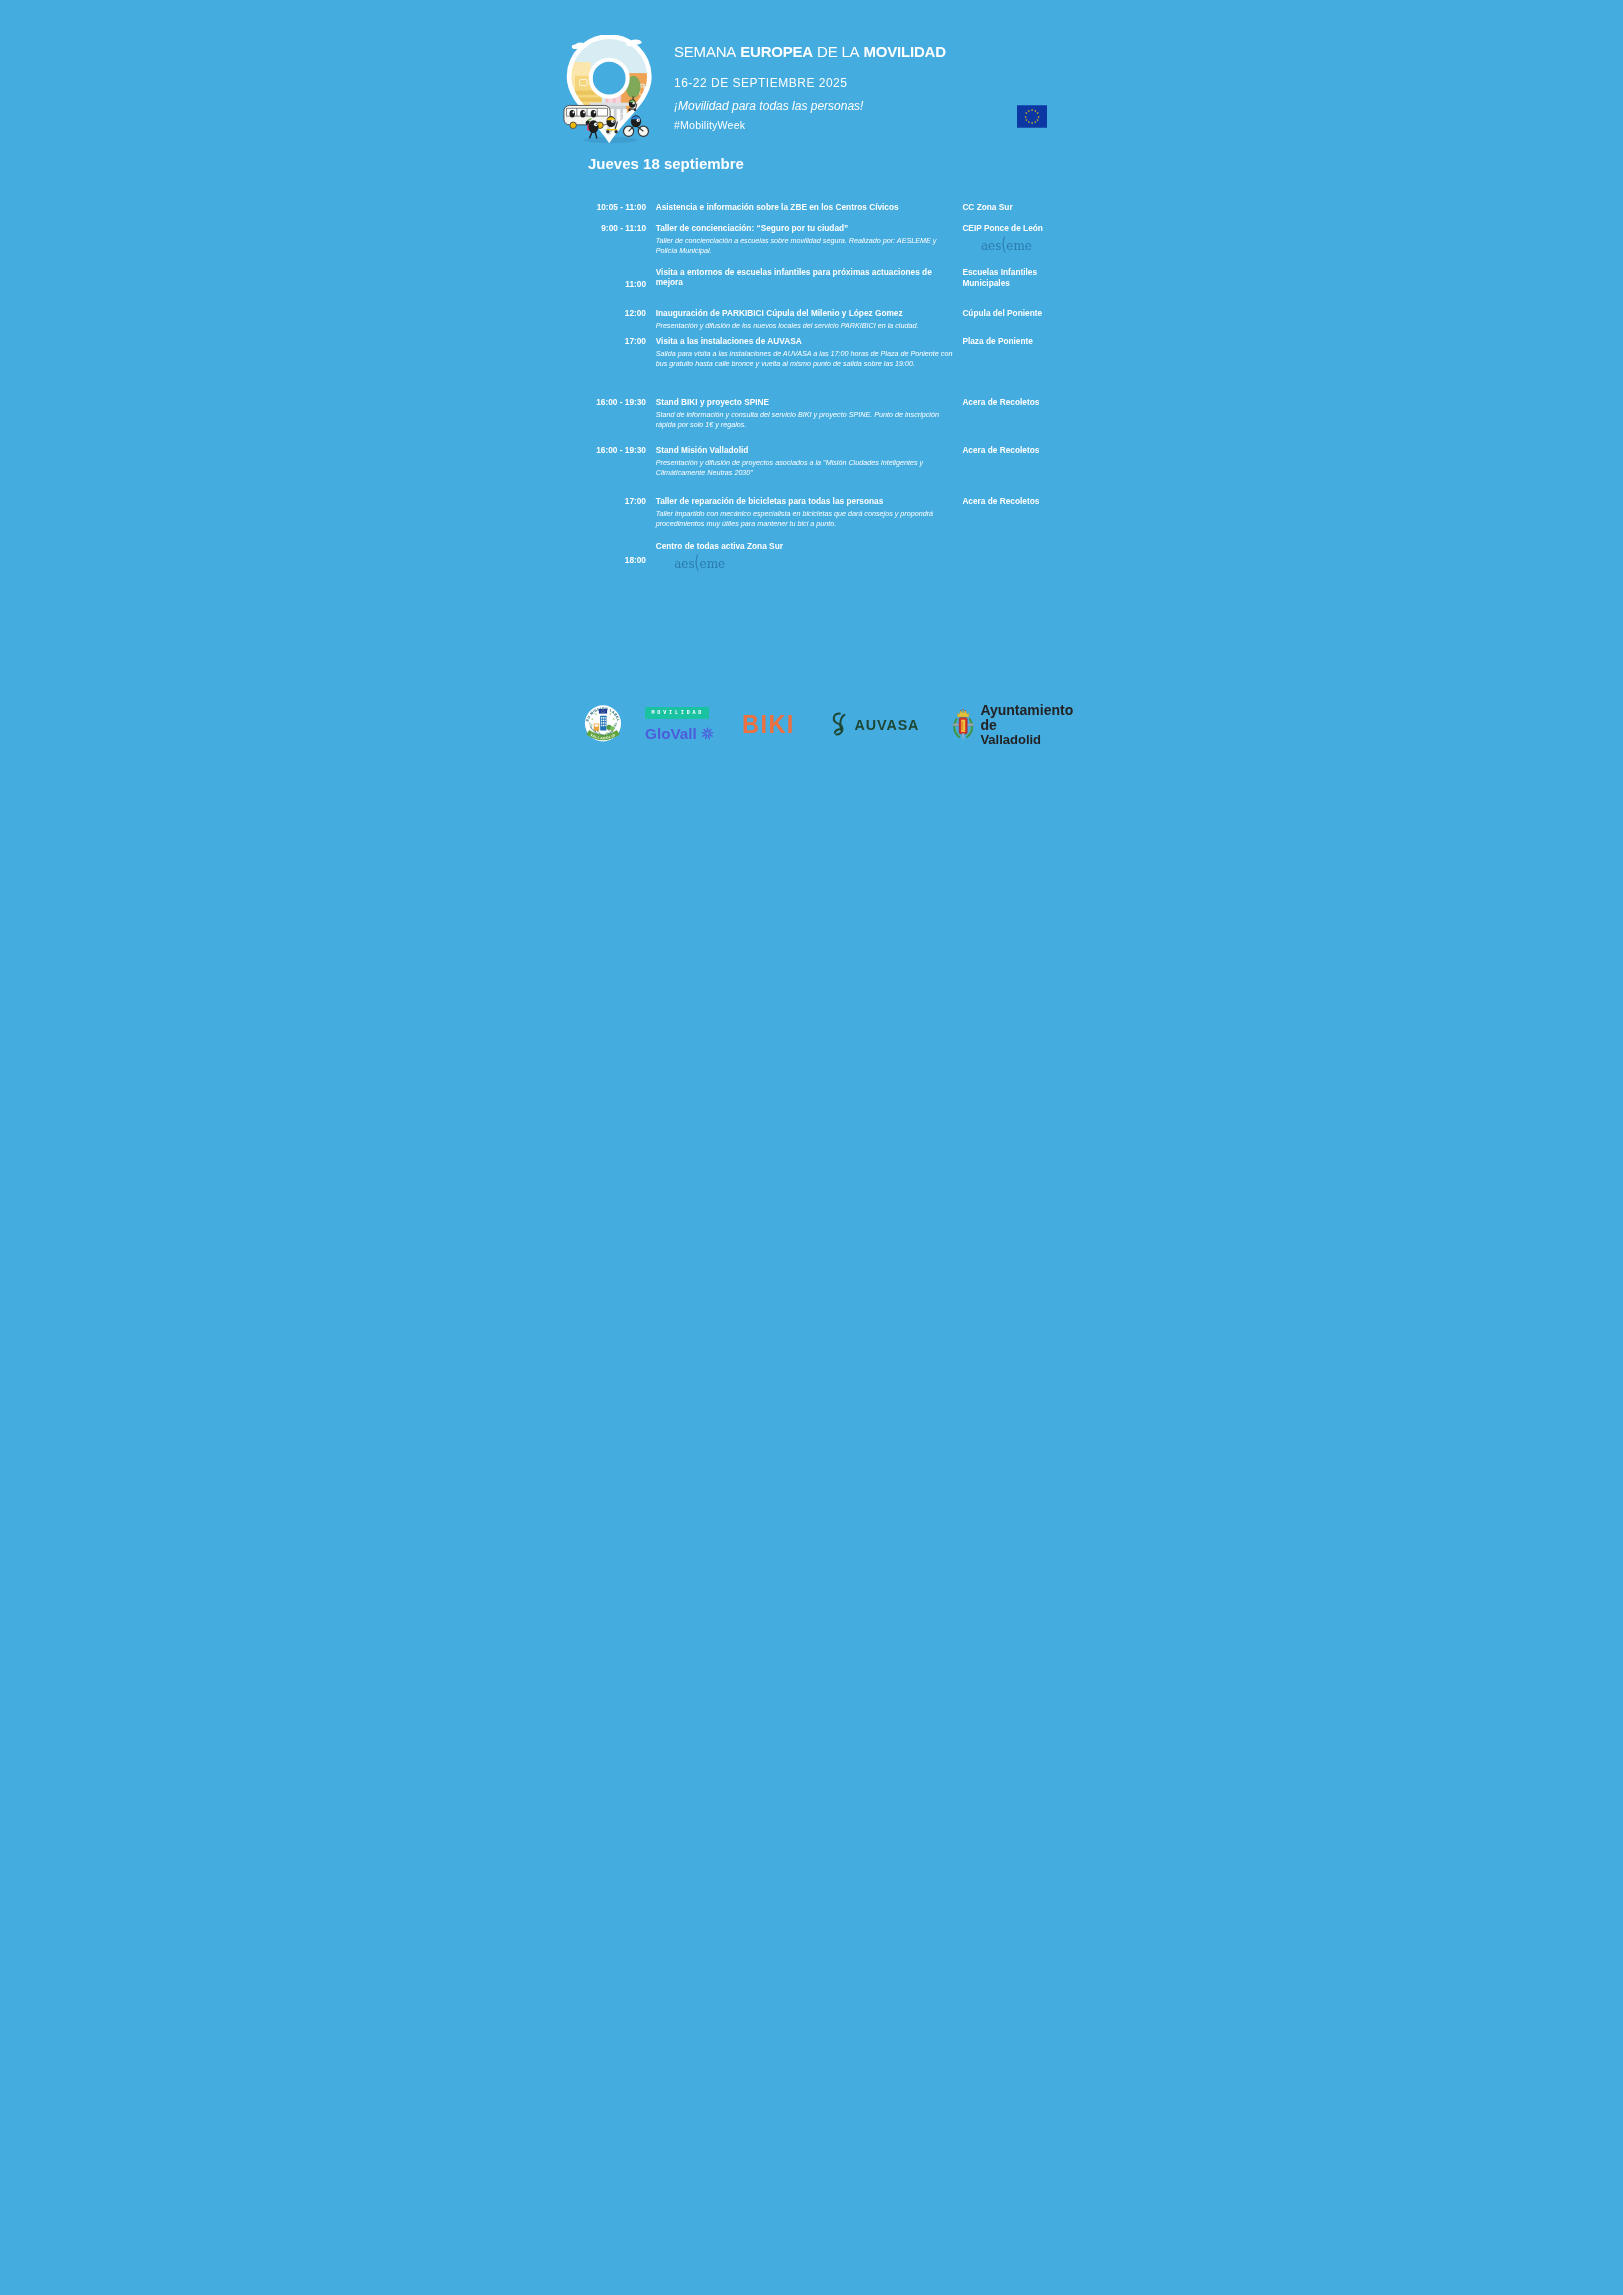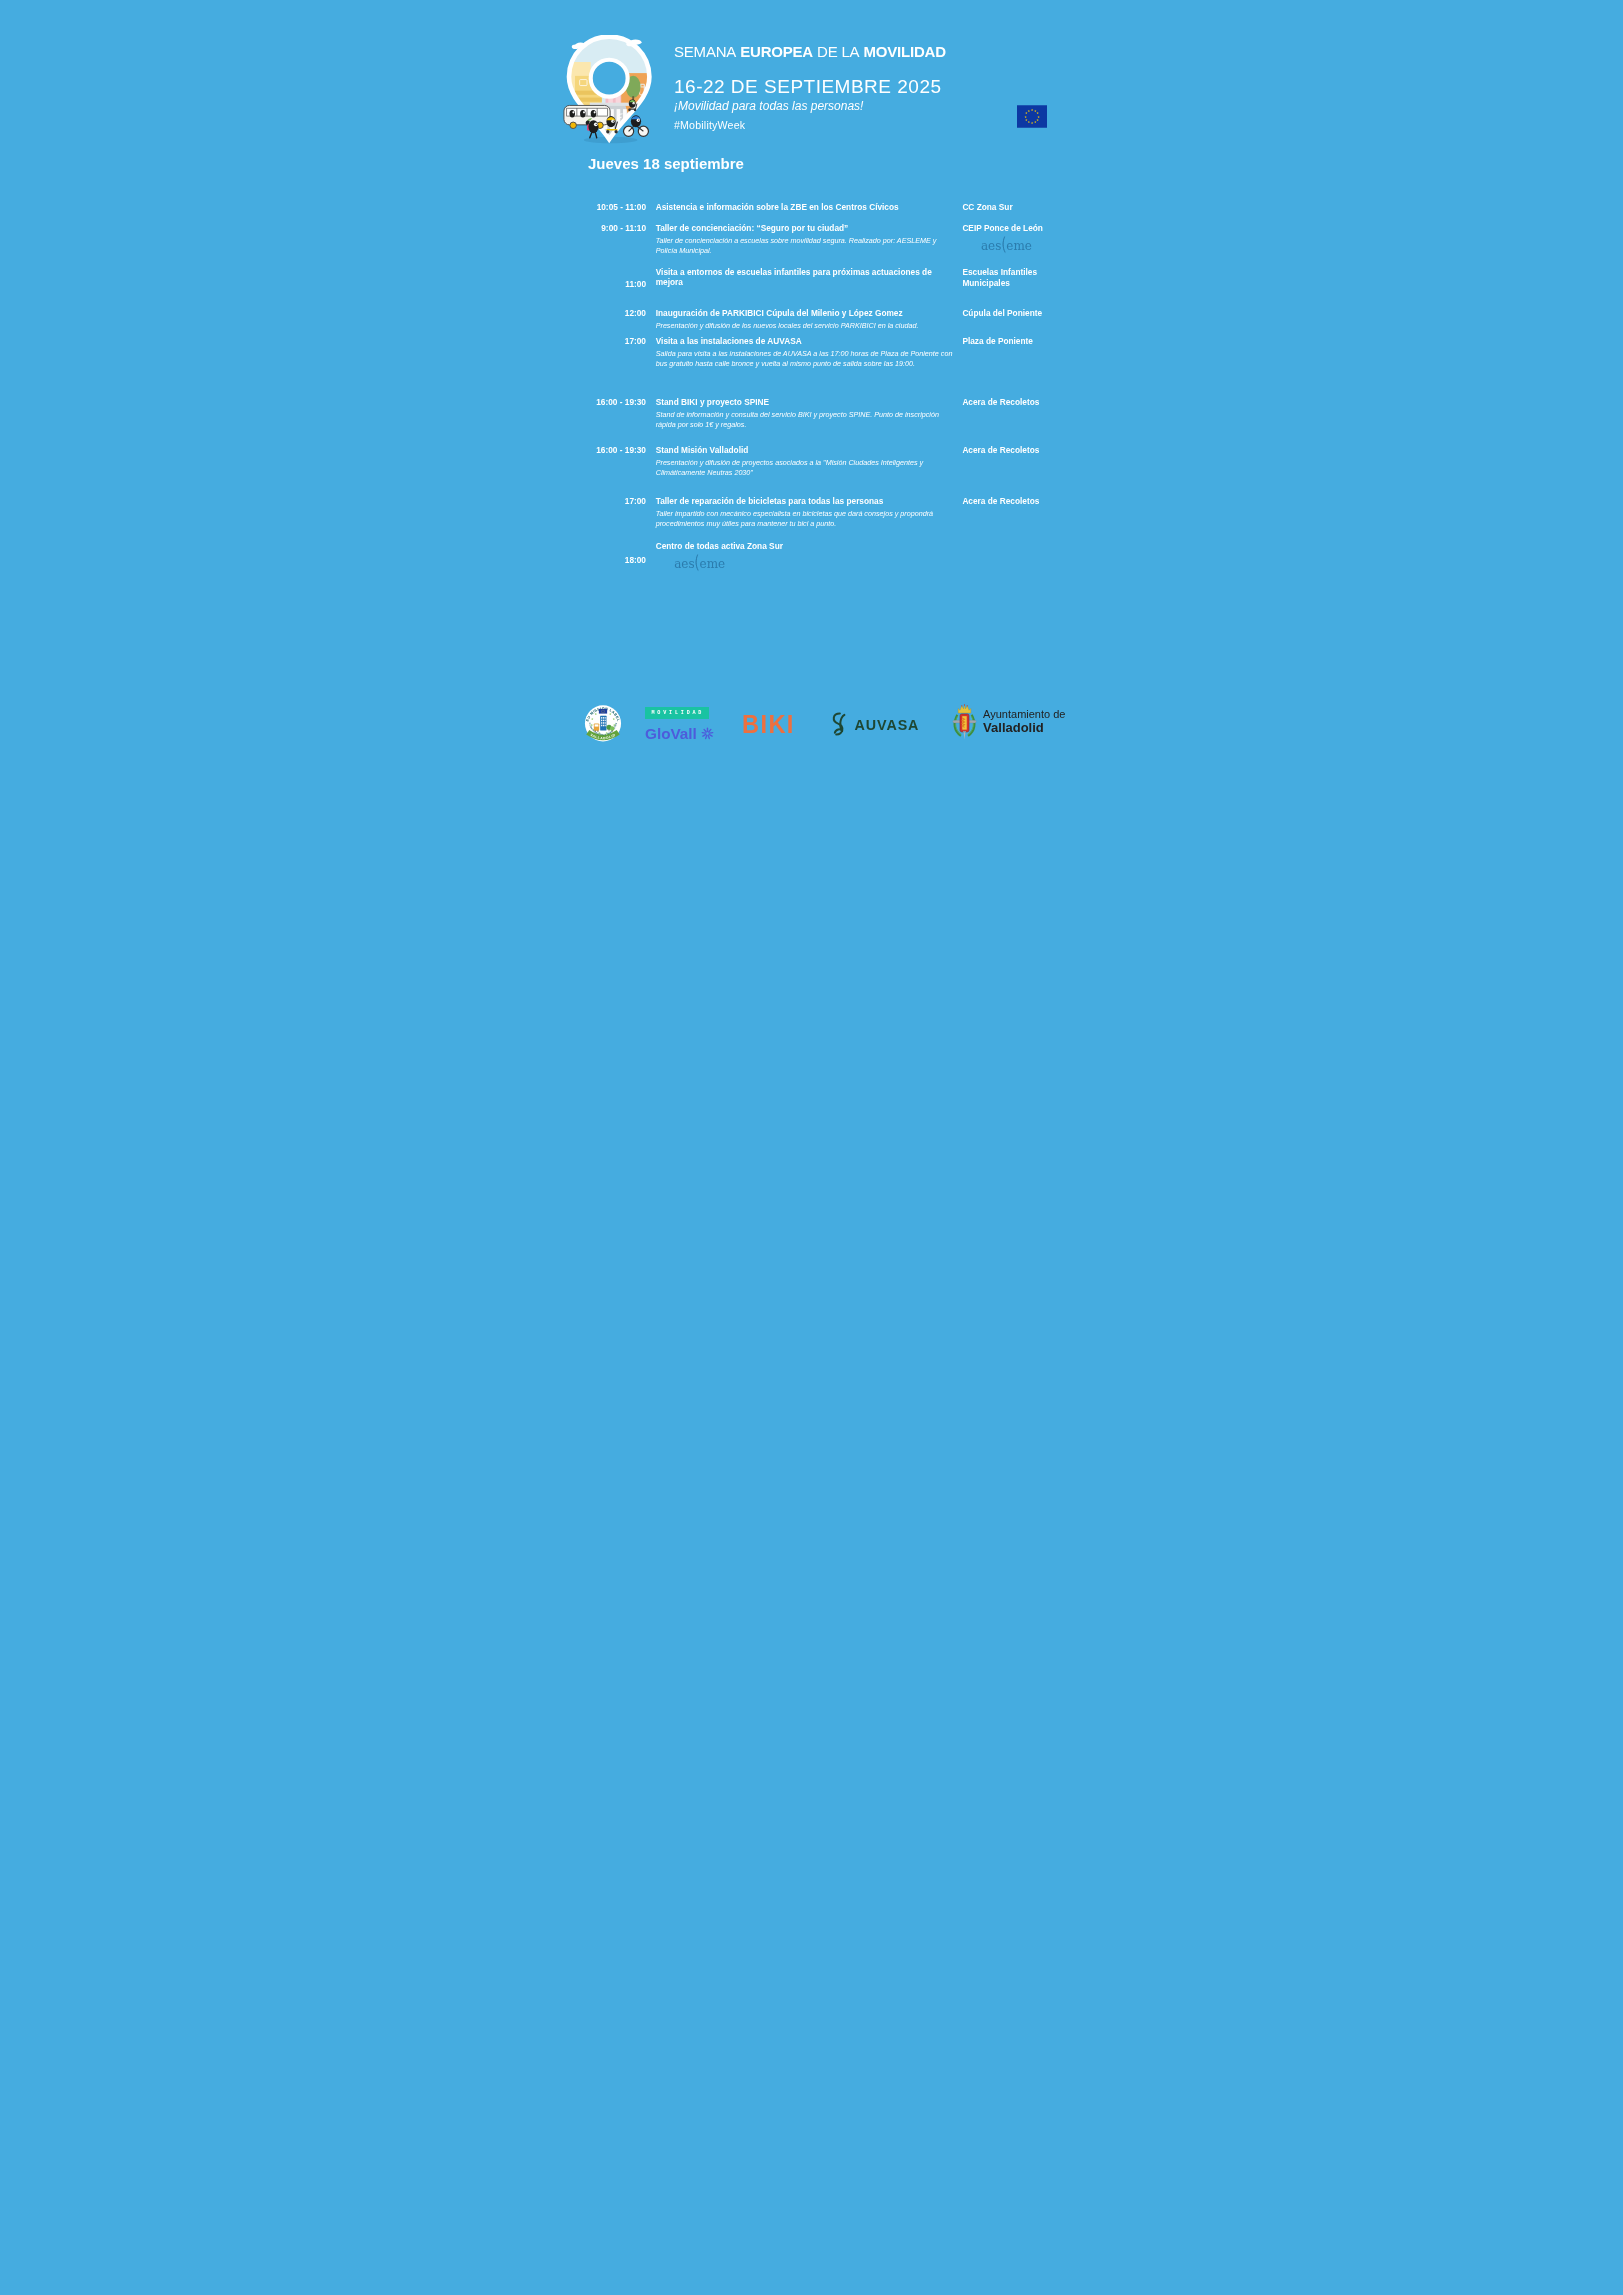--- a/index.html
+++ b/index.html
@@ -11,21 +11,21 @@
     overflow:hidden;
     font-family:"Liberation Sans", sans-serif;
     color:#FFFFFF;
     -webkit-font-smoothing:antialiased;
   }
   
   .pin-logo{position:absolute;left:22px;top:35px;width:97px;height:109px;}
   .hdr-title{position:absolute;left:133px;top:43px;font-size:15px;letter-spacing:-0.2px;white-space:nowrap;font-weight:400;}
   .hdr-title .seg{margin-right:.27em;}
   .hdr-title .b{font-weight:700;}
-  .hdr-date{position:absolute;left:133px;top:76px;font-size:19px;letter-spacing:0.5px;white-space:nowrap;font-weight:400;}
+  .hdr-date{position:absolute;left:133px;top:76px;font-size:12px;letter-spacing:0.5px;white-space:nowrap;font-weight:400;}
   .hdr-tag{position:absolute;left:133px;top:99px;font-size:12px;font-style:italic;white-space:nowrap;font-weight:400;}
   .hdr-hash{position:absolute;left:133px;top:119px;font-size:10.6px;letter-spacing:0.2px;white-space:nowrap;font-weight:400;}
   .eu-flag{position:absolute;left:476px;top:105px;width:30px;height:23px;}
   
   .day-heading{position:absolute;left:47px;top:155px;font-size:15px;font-weight:700;}
   
   .events{position:absolute;left:0;top:0;width:100%;height:100%;}
   .event-row{
     position:absolute;left:0;width:529px;
     display:grid;grid-template-columns:105px 297px 109px;column-gap:9.7px;
@@ -55,21 +55,21 @@
     position:absolute;left:201px;top:711px;
     color:#ED7040;font-size:23.6px;font-weight:900;letter-spacing:1.4px;
     transform:scaleY(1.06);transform-origin:top left;
   }
   .f-auvasa{position:absolute;left:287px;top:712px;display:flex;align-items:center;}
   .auvasa-mark{width:21px;height:25px;}
   .auvasa-name{color:#1E4734;font-size:14.3px;font-weight:700;letter-spacing:0.9px;margin-left:5.6px;}
   .f-ayto{position:absolute;left:410px;top:703px;display:flex;align-items:center;}
   .ayto-arms{width:27px;height:38px;}
   .ayto-text{margin-left:5.1px;color:#222222;line-height:1.05;}
-  .ayto-l1{font-size:11px;font-weight:400;}
+  .ayto-l1{font-size:14px;font-weight:700;}
   .ayto-l2{font-size:13px;font-weight:700;margin-top:0.9px;}
 </style>
 </head>
 <body>
 
 <div class="poster">
 
   <svg class="pin-logo" viewBox="0 0 210 235" aria-hidden="true">
     <defs>
       <clipPath id="pinclip">

